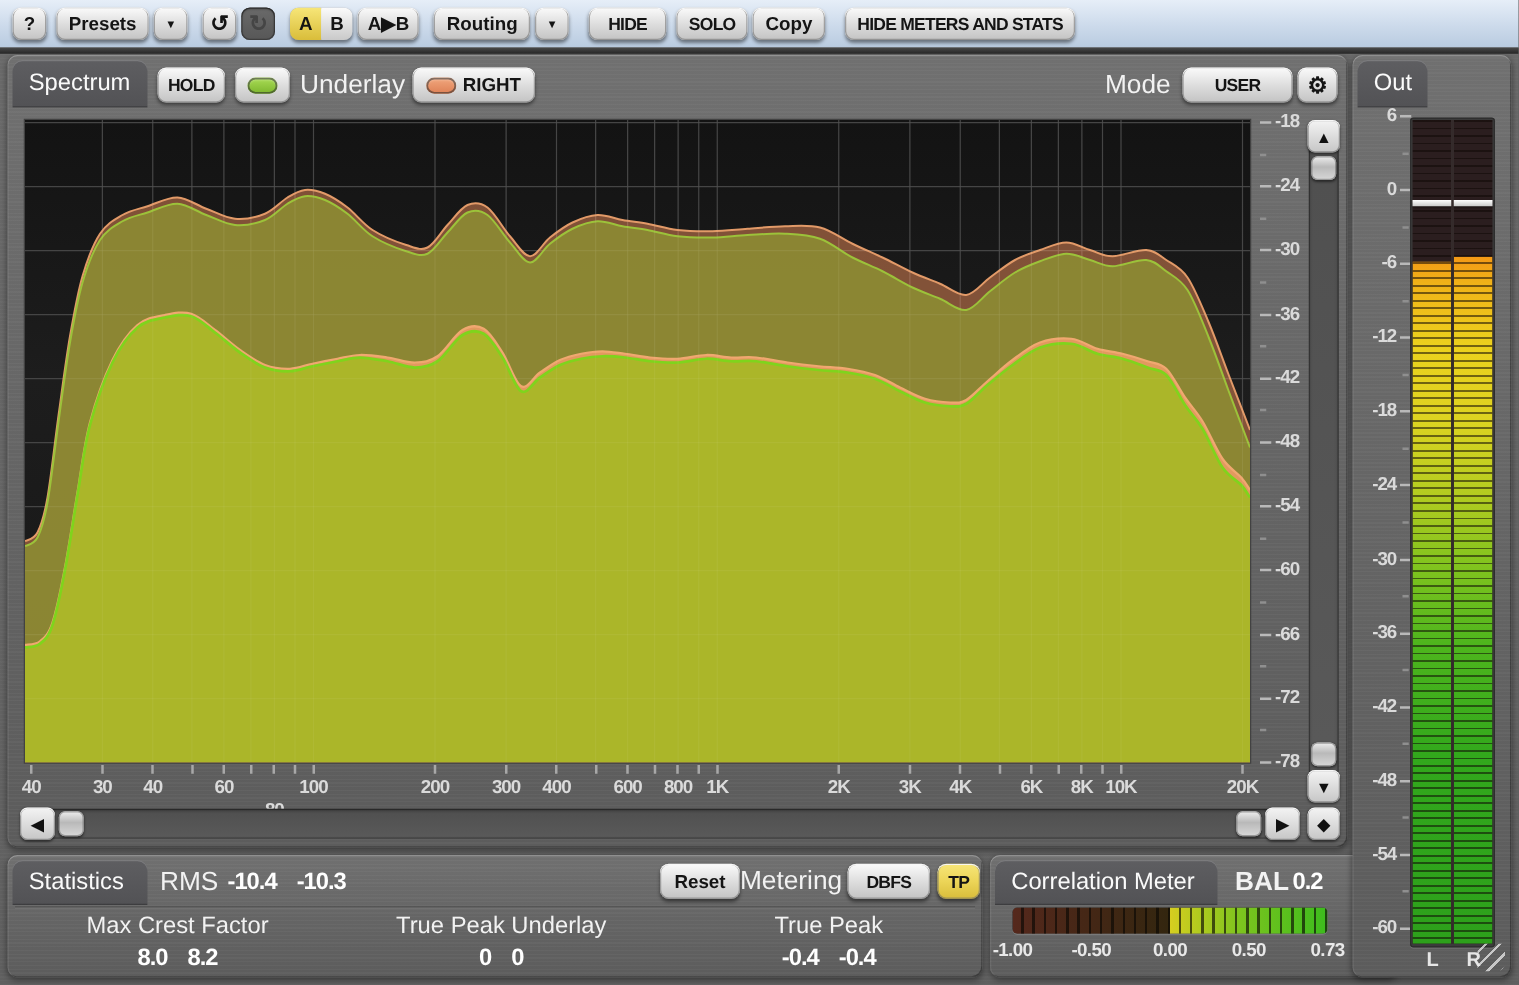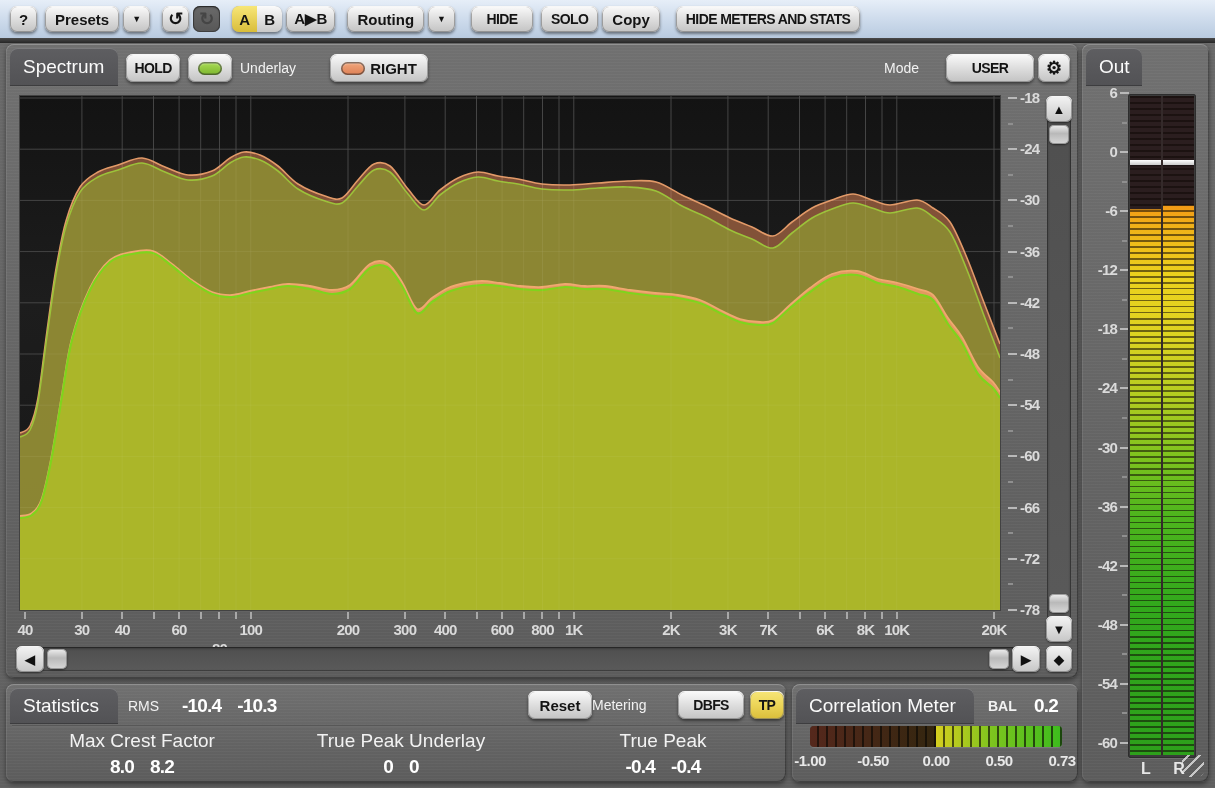--- a/index.html
+++ b/index.html
@@ -49,21 +49,21 @@
        background:linear-gradient(180deg,#707070 0%,#646464 55%,#5c5c5c 100%);
        box-shadow:inset 0 1px 0 rgba(255,255,255,.22),inset 1px 0 0 rgba(255,255,255,.08),
                   inset -1px -1px 0 rgba(0,0,0,.35),0 2px 5px rgba(0,0,0,.45);}
   .panel::before{content:"";position:absolute;inset:0;border-radius:8px;
        background:repeating-linear-gradient(0deg,rgba(255,255,255,.03) 0 1px,transparent 1px 3px);
        pointer-events:none;}
   .tab{position:absolute;box-sizing:border-box;display:flex;align-items:center;padding:0 13px;
        border-radius:8px 8px 0 0;color:#fafafa;font-size:19px;
        background:linear-gradient(180deg,#5e5e61,#525255);
        box-shadow:inset 0 1px 0 rgba(255,255,255,.18),inset 0 -1px 0 rgba(0,0,0,.25);}
-  .lbl{color:#f2f2f2;font-size:14px;display:flex;align-items:center;}
+  .lbl{color:#f2f2f2;font-size:21px;display:flex;align-items:center;}
   
   #spectrum-panel{left:6px;top:44px;width:1072px;height:634px;}
   #plot{position:absolute;left:14px;top:52px;width:980px;height:514px;
        box-shadow:0 0 0 1px #424242;background:#151515;}
   #db-ruler{position:absolute;left:994px;top:52px;width:46px;height:514px;}
   .dbtick{position:absolute;left:8px;width:9px;height:2px;background:#b9b9b9;}
   .dbtick.minor{width:5px;background:#8f8f8f;}
   .dblbl{position:absolute;left:20px;transform:translateY(-55%);color:#dadada;
        font-size:15px;font-weight:700;letter-spacing:-0.8px;}
   #freq-ruler{position:absolute;left:14px;top:568px;width:1008px;height:32px;}
@@ -84,21 +84,21 @@
   #vscroll{position:absolute;left:1040px;top:52px;width:26px;height:552px;}
   #hscroll{position:absolute;left:10px;top:602px;width:1024px;height:26px;}
   
   #stats-panel{left:6px;top:684px;width:780px;height:98px;}
   #stats-groove{position:absolute;left:6px;top:41px;width:768px;height:2px;
        background:linear-gradient(180deg,#4c4c4c,#787878);}
   .vals{display:flex;gap:16px;color:#fff;font-size:19px;font-weight:700;letter-spacing:-0.8px;}
   .statgroup{position:absolute;transform:translateX(-50%);display:flex;flex-direction:column;align-items:center;gap:4px;top:46px;}
   .statgroup .lbl{font-size:19px;}
   
-  #corr-panel{left:792px;top:684px;width:286px;height:98px;}
+  #corr-panel{left:792px;top:684px;width:286px;height:98px;padding-left:40px;}
   #corr-meter{position:absolute;left:18px;top:42px;width:252px;height:21px;border-radius:4px;overflow:hidden;
        box-shadow:inset 0 1px 3px rgba(0,0,0,.6),0 1px 0 rgba(255,255,255,.15);}
   #corr-unlit,#corr-lit{position:absolute;top:0;height:100%;}
   #corr-segs{position:absolute;inset:0;
        background:repeating-linear-gradient(90deg,transparent 0 7px,rgba(10,8,4,.65) 7px 9px);}
   .corrlbl{position:absolute;top:0;transform:translateX(-50%);color:#e8e8e8;
        font-size:15px;font-weight:700;letter-spacing:-0.5px;}
   #corr-scale{position:absolute;left:18px;top:68px;width:252px;height:20px;}
   
   #out-panel{left:1082px;top:44px;width:127px;height:738px;}
@@ -356,21 +356,21 @@
         <div class="ftick" style="left: 522.465px;"></div>
         <div class="flbl" style="left: 522.465px;">800</div>
         <div class="ftick" style="left: 538.988px;"></div>
         <div class="ftick" style="left: 553.767px;"></div>
         <div class="flbl" style="left: 553.767px;">1K</div>
         <div class="ftick" style="left: 651px;"></div>
         <div class="flbl" style="left: 651px;">2K</div>
         <div class="ftick" style="left: 707.877px;"></div>
         <div class="flbl" style="left: 707.877px;">3K</div>
         <div class="ftick" style="left: 748.233px;"></div>
-        <div class="flbl" style="left: 748.233px;">7K</div>
+        <div class="flbl" style="left: 748.233px;">4K</div>
         <div class="ftick" style="left: 779.535px;"></div>
         <div class="ftick" style="left: 805.11px;"></div>
         <div class="flbl" style="left: 805.11px;">6K</div>
         <div class="ftick" style="left: 826.734px;"></div>
         <div class="ftick" style="left: 845.465px;"></div>
         <div class="flbl" style="left: 845.465px;">8K</div>
         <div class="ftick" style="left: 861.988px;"></div>
         <div class="ftick" style="left: 876.767px;"></div>
         <div class="flbl" style="left: 876.767px;">10K</div>
         <div class="ftick" style="left: 974px;"></div>

